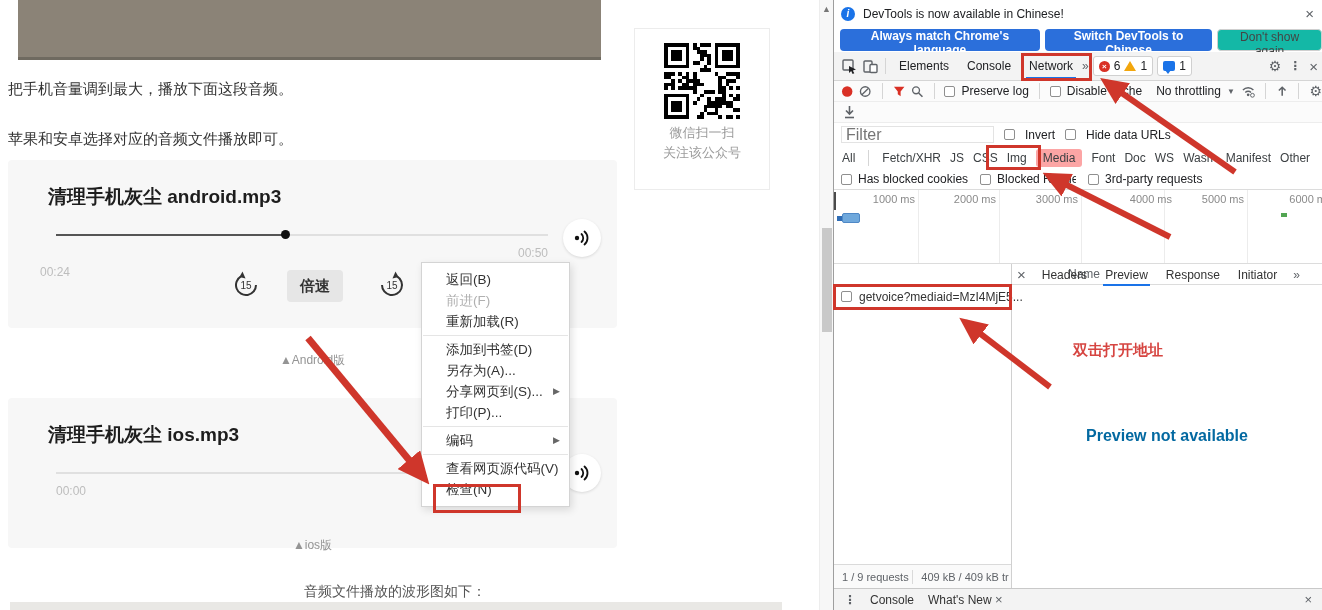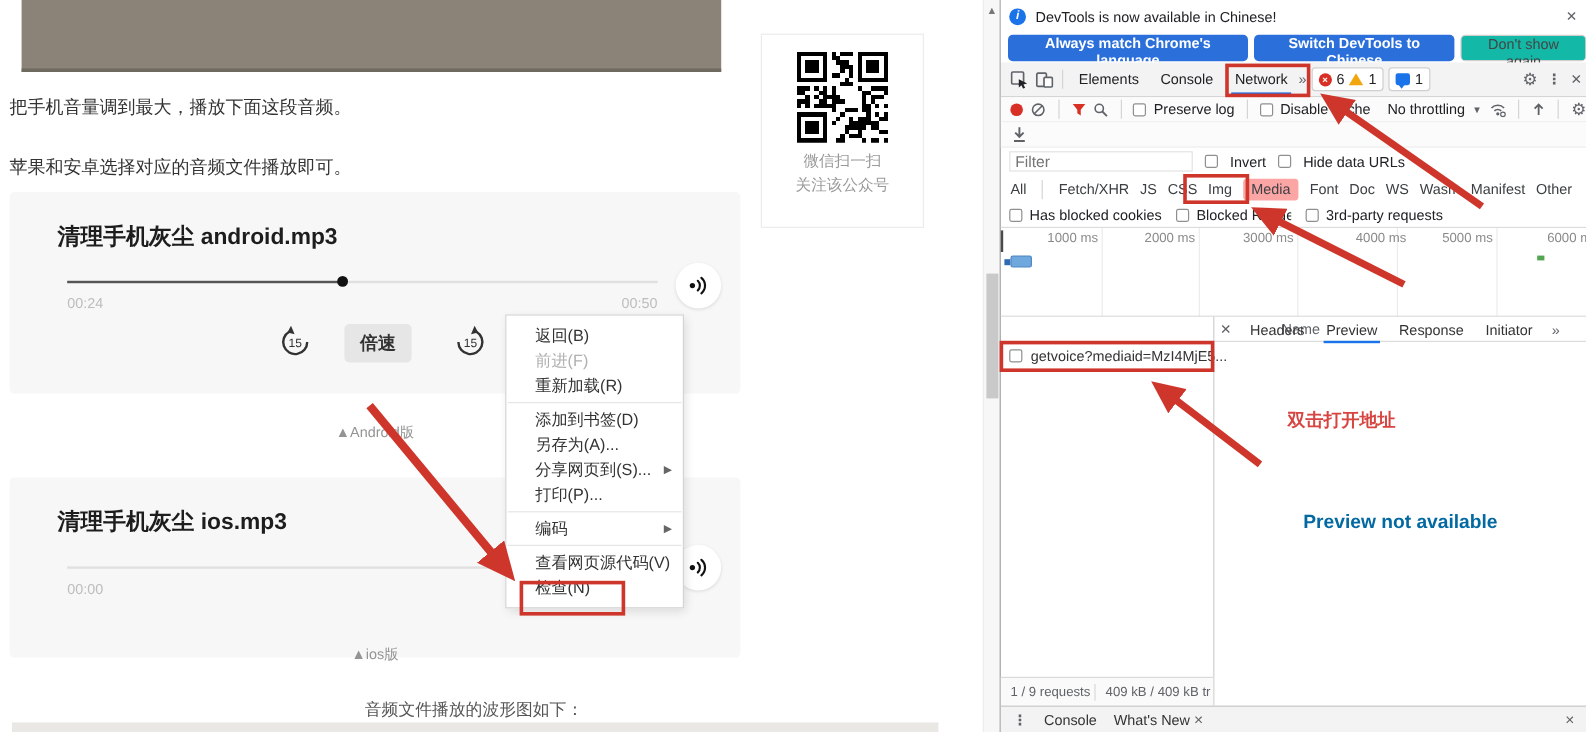--- a/index.html
+++ b/index.html
@@ -63,21 +63,21 @@
   .warn-tri { width:0; height:0; border-left:6px solid transparent; border-right:6px solid transparent; border-bottom:10px solid #f2a60d; }
   .msg-bub { width:12px; height:10px; background:#1a73e8; border-radius:2px; position:relative; }
   .msg-bub::after { content:""; position:absolute; left:2px; bottom:-3px; border-left:3px solid transparent; border-right:3px solid transparent; border-top:4px solid #1a73e8; }
   #tabbar .right { position:absolute; right:4px; display:flex; align-items:center; gap:8px; color:#5f6368; }
 
   #net-toolbar { top:81px; height:21px; background:#fbfbfb; border-bottom:1px solid #ededed; padding-left:7px; gap:6px; }
   .cb { width:11px; height:11px; border:1px solid #8f8f8f; border-radius:2px; background:#fff; flex:none; }
   .lbl { font-size:12px; color:#202124; white-space:nowrap; }
   #row3 { top:102px; height:21px; background:#fbfbfb; border-bottom:1px solid #ededed; padding-left:9px; }
   #filter-row { top:123px; height:23px; padding-left:7px; gap:10px; }
-  #filter-input { width:153px; height:17px; border:1px solid #e3e3e3; font-size:13px; color:#555; padding:0 4px; outline:none; }
+  #filter-input { width:153px; height:17px; border:1px solid #e3e3e3; font-size:16px; color:#555; padding:0 4px; outline:none; }
   #chip-row { top:146px; height:23px; padding-left:8px; gap:9px; }
   .chip { color:#3c4043; white-space:nowrap; }
   .chip.selected { background:#fca5a5; border-radius:3px; padding:2px 7px; }
   #cookie-row { top:169px; height:21px; border-bottom:1px solid #dcdcdc; padding-left:7px; gap:6px; }
   .clip { max-width:79px; overflow:hidden; }
 
   .grid-line { position:absolute; top:190px; height:74px; width:1px; background:#ececec; }
   .tl-label { position:absolute; top:193px; width:80px; text-align:right; font-size:11px; color:#8a8a8a; }
   #wf-mark { left:0; top:192px; width:2px; height:18px; background:#4a4a4a; }
   #wf-bar-dark { left:3px; top:216px; width:5px; height:5px; background:#2f6cb4; }
@@ -115,21 +115,21 @@
   <div class="abs hero"></div>
   <div class="abs para" style="top:130px;">苹果和安卓选择对应的音频文件播放即可。</div>
   <div class="abs para" style="top:80px;">把手机音量调到最大，播放下面这段音频。</div>
 
   <div class="abs card" style="top:160px;height:168px;">
     <div class="card-title">清理手机灰尘 android.mp3</div>
     <div class="track">
       <div class="track-fill" style="width:229px;"></div>
       <div class="track-dot" style="left:225px;"></div>
     </div>
-    <div class="time" style="left:48px;">00:24</div>
+    <div class="time" style="left:32px;margin-top:19px;">00:24</div>
     <div class="time" style="right:69px;">00:50</div>
     <div class="spk-btn" style="right:16px;top:59px;">
       <svg width="20" height="20" viewBox="0 0 20 20">
         <circle cx="5" cy="10" r="2.2" fill="#111"></circle>
         <path d="M9.5 6 A5.5 5.5 0 0 1 9.5 14" stroke="#111" stroke-width="1.8" fill="none" stroke-linecap="round"></path>
         <path d="M12.5 3.5 A8.5 8.5 0 0 1 12.5 16.5" stroke="#111" stroke-width="1.8" fill="none" stroke-linecap="round"></path>
       </svg>
     </div>
     <div class="ctrl-row">
       <div class="skip" style="left:221px;">

